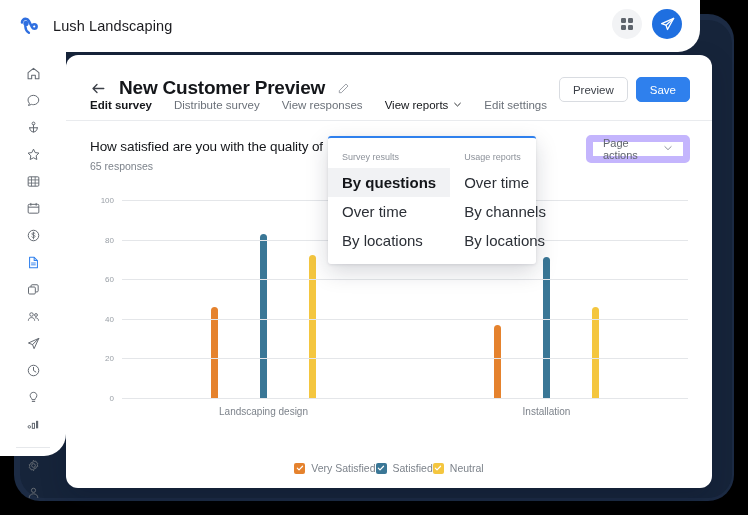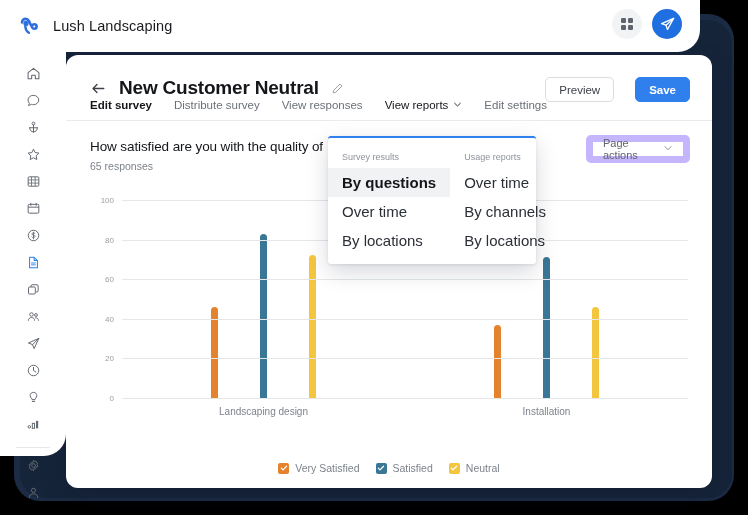--- a/index.html
+++ b/index.html
@@ -86,21 +86,21 @@
   .page-title { font-size: 19px; font-weight: 700; color: #14161a; letter-spacing: -.2px; }
   .edit-pencil { color: #8d929a; display:flex; align-items:center; }
 
   .head-actions { position: absolute; right: 22px; top: 22px; display:flex; gap: 8px; }
   .btn {
     height: 25px; padding: 0 13px; border-radius: 5px;
     font-size: 11.5px; display:flex; align-items:center; justify-content:center;
     cursor: pointer; white-space: nowrap;
   }
   .btn-ghost { background:#fff; border:1px solid #d9dce1; color:#3c4048; }
-  .btn-primary { background:#2f80ed; color:#fff; border:1px solid #2f80ed; font-weight:700;margin-left:13px; }
+  .btn-primary { background:#2f80ed; color:#fff; border:1px solid #2f80ed; font-weight:400; }
 
   .tabs { display:flex; gap: 22px; padding: 0 24px; margin-top: 0; position: relative; }
   .tab {
     font-size: 11.5px; color: #6b7179; padding-bottom: 10px; cursor: pointer;
     display:flex; align-items:center; gap:5px; white-space: nowrap;
   }
   .tab.selected { color:#14161a; font-weight:700; }
   .tab.open { color:#14161a; }
   .tabs-divider { position:absolute; left:0; right:0; bottom:0; height:1px; background:#e9ebee; }
 
@@ -147,21 +147,21 @@
   .groups { position:absolute; left:0; right:0; top:0; bottom:0; display:flex; }
   .group { flex:1; position:relative; display:flex; justify-content:center; align-items:flex-end; gap:42px; }
   .bar { width: 7px; border-radius: 3.5px 3.5px 0 0; }
   .xlabel {
     position:absolute; top: 100%; left:50%; transform: translateX(-50%);
     margin-top: 8px; font-size: 10px; color:#7d838b; white-space:nowrap;
   }
 
   .legend {
     position:absolute; left:0; right:0; bottom: 14px;
-    display:flex; justify-content:center; align-items:center; gap: 16px;
+    display:flex; justify-content:center; align-items:center; 
   }
   .legend-item { display:flex; align-items:center; gap:6px; cursor:pointer; }
   .lbox { width: 11px; height: 11px; border-radius: 2px; display:flex; align-items:center; justify-content:center; }
   .ltext { font-size: 10.5px; color:#7d838b; }
 </style>
 </head>
 <body>
 
 <div id="root">
 
@@ -335,21 +335,21 @@
 
   <div class="card">
 
     <div class="card-head">
       <div class="title-row">
         <span class="back-arrow">
           <svg width="17" height="17" viewBox="0 0 18 18">
               <path d="M14.6 9H3.4M7.4 4.8L3.2 9l4.2 4.2" fill="none" stroke="currentColor" stroke-width="1.4" stroke-linecap="round" stroke-linejoin="round"></path>
             </svg>
         </span>
-        <span class="page-title">New Customer Neutral</span>
+        <span class="page-title">New Customer Preview</span>
         <span class="edit-pencil">
           <svg width="13" height="13" viewBox="0 0 18 18">
               <path d="M12.4 2.8l2.8 2.8L6 14.8H3.2v-2.8z" fill="none" stroke="currentColor" stroke-width="1.2" stroke-linejoin="round"></path>
             </svg>
         </span>
       </div>
 
       <div class="head-actions">
         <div class="btn btn-ghost">Preview</div>
         <div class="btn btn-primary">Save</div>

